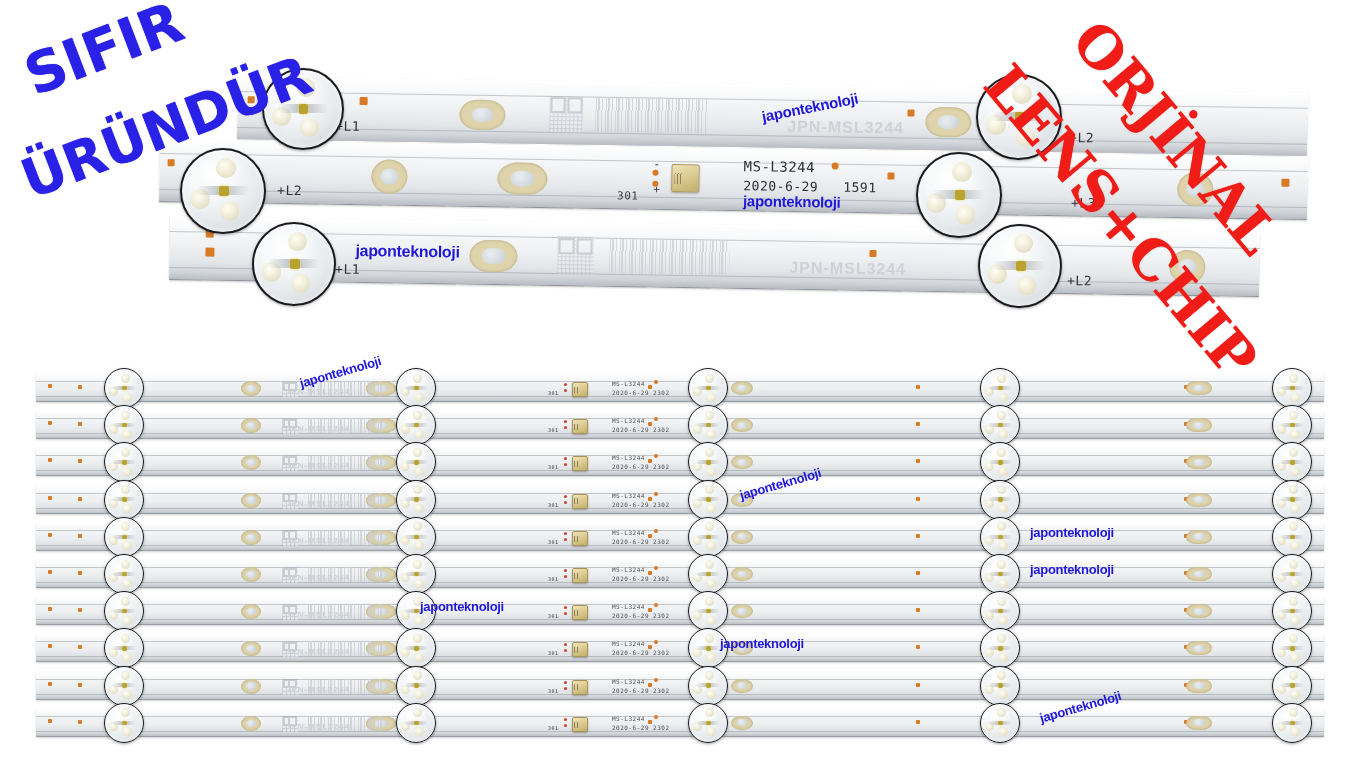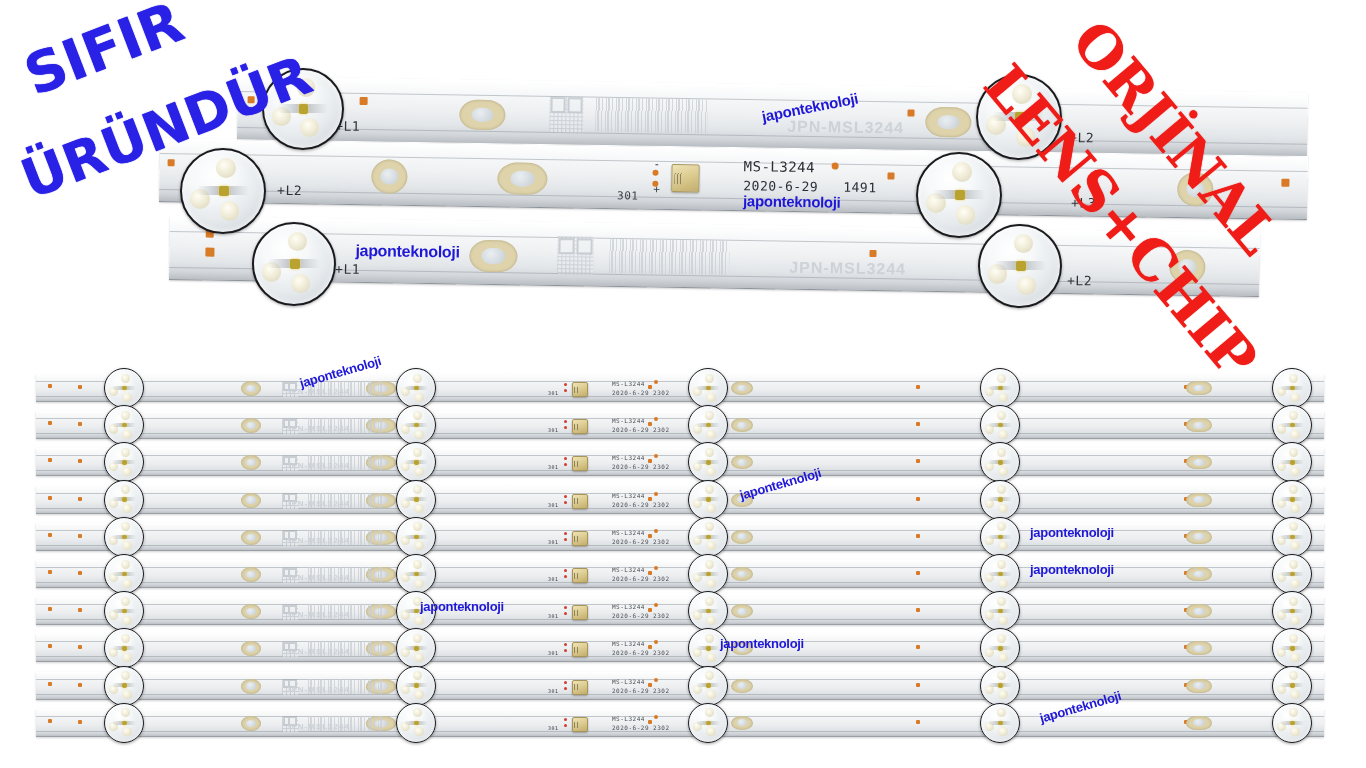--- a/index.html
+++ b/index.html
@@ -179,21 +179,21 @@
       <div class="lbl" style="left:494px;top:11px;font-size:11px;">-</div>
       <div class="lbl" style="left:494px;top:36px;font-size:11px;">+</div>
       <div class="pad dot" style="left:493px;top:23px;width:6px;height:6px;"></div>
       <div class="pad dot" style="left:493px;top:34px;width:6px;height:6px;"></div>
       <div class="lbl" style="left:458px;top:43px;font-size:11px;">301</div>
 
       <div class="lbl" style="left:584px;top:10px;font-size:14px;color:#2c3036;">MS-L3244</div>
       <div class="pad dot" style="left:672px;top:13px;width:7px;height:7px;"></div>
       <div class="lbl" style="left:584px;top:30px;font-size:13px;color:#2c3036;">
         <span>2020-6-29</span>
-        &nbsp;&nbsp;<span>1491</span>
+        &nbsp;&nbsp;<span>1591</span>
       </div>
       <div class="wm" style="left:584px;top:44px;font-size:15px;">japonteknoloji</div>
       <div class="pad" style="left:1122px;top:22px;width:8px;height:8px;"></div>
     </div>
 
     <div class="strip big" style="left:170px;top:216px;width:1090px;height:62px;transform:rotate(0.9deg);transform-origin:left top;">
       <div class="groove" style="top:14px;"></div>
       <div class="groove" style="top:50px;"></div>
       <div class="pad" style="left:36px;top:12px;width:8px;height:8px;"></div>
       <div class="pad" style="left:36px;top:30px;width:9px;height:9px;"></div>

